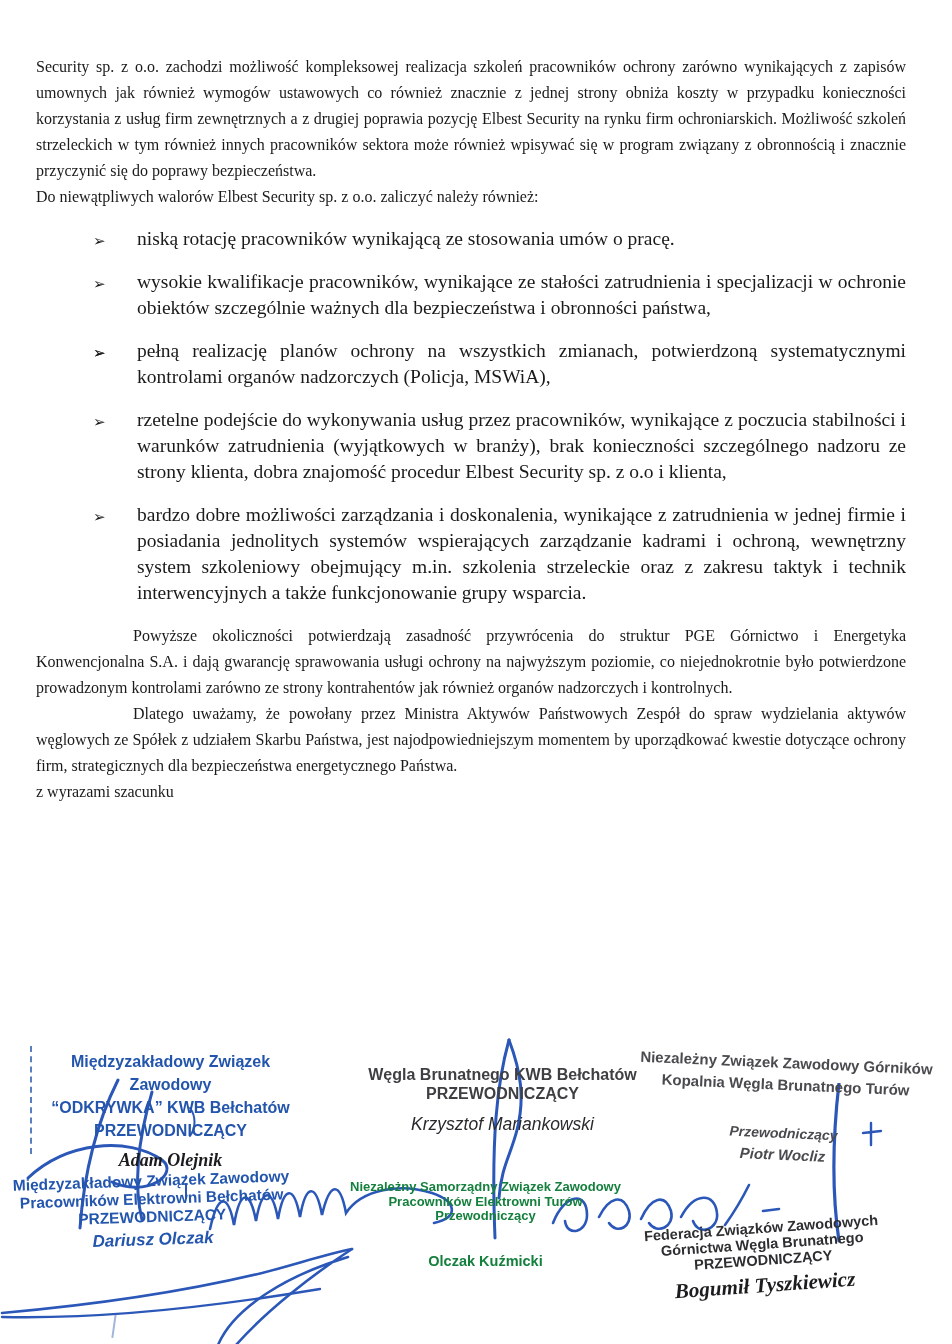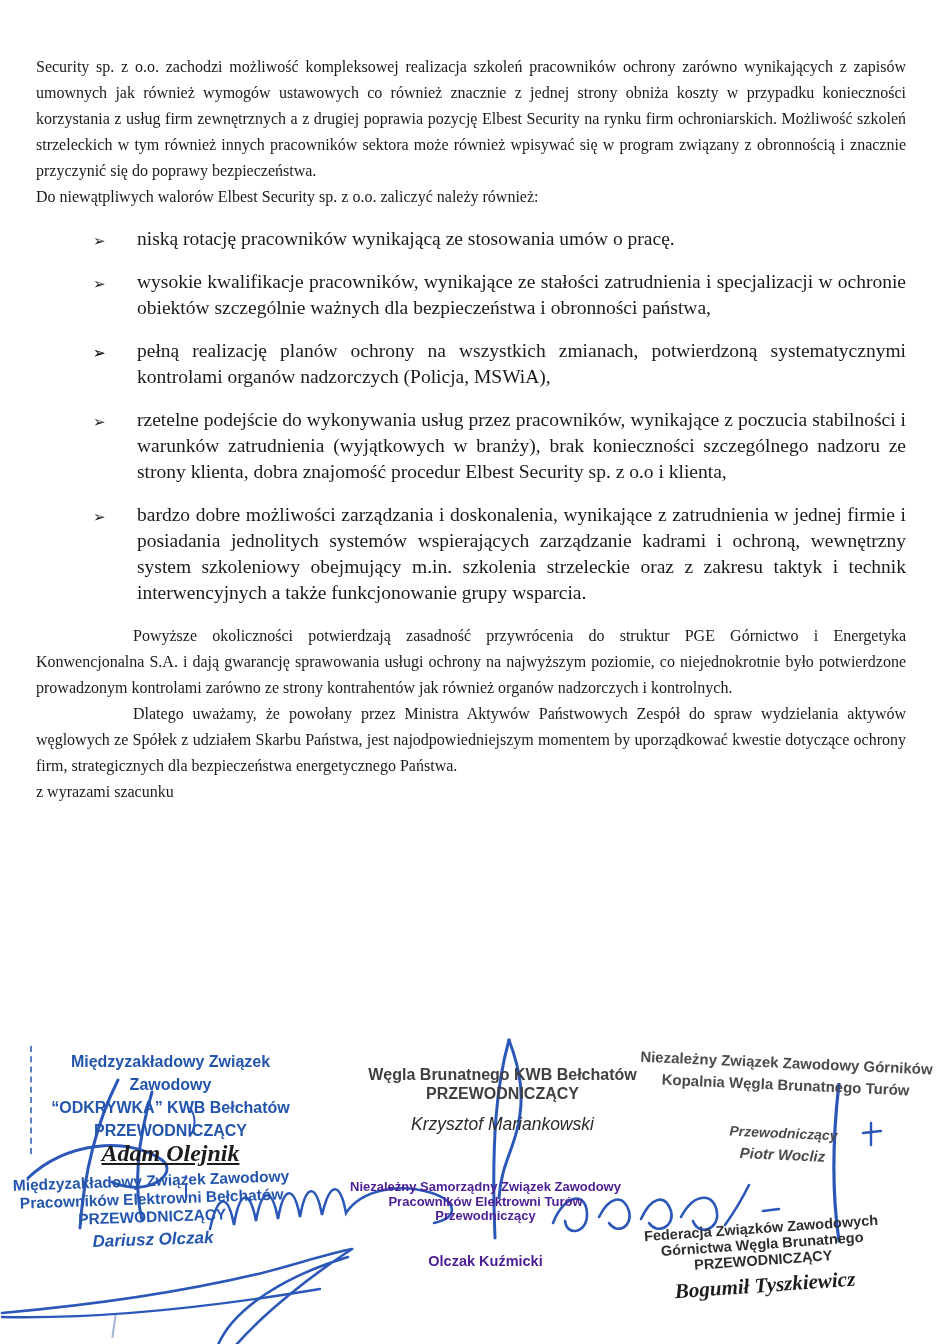--- a/index.html
+++ b/index.html
@@ -18,31 +18,31 @@
   .para4{margin-top:16px;}
   .indent{text-indent:97px;}
   .closing{margin-top:36px;text-align:right;padding-right:6px;}
 
   .sig-area{position:absolute;left:0;top:1038px;width:952px;height:306px;}
   .sig{position:absolute;text-align:center;font-family:"Liberation Sans",sans-serif;}
   .sig .org,.sig .role{font-weight:bold;}
 
   .sig1{left:28px;top:12px;width:285px;color:#2355ad;font-size:16px;line-height:23px;}
   .sig1 .name{font-family:"Liberation Serif",serif;font-style:italic;font-weight:bold;
-              font-size:24px;color:#1c1c1e;text-decoration:underline;}
+              font-size:18px;color:#1c1c1e;margin-top:7px;}
   .sig2{left:345px;top:28px;width:315px;color:#3f3f43;font-size:16px;line-height:18.5px;}
   .sig2 .name{font-style:italic;font-weight:normal;font-size:17.5px;color:#2a2a2e;margin-top:12px;}
   .sig3{left:622px;top:14px;width:325px;color:#4a4a4f;font-size:15px;line-height:22px;
         transform:rotate(2.5deg);}
   .sig3 .role{margin-top:26px;font-size:14px;font-style:italic;}
   .sig3 .name{font-size:15px;font-weight:bold;font-style:italic;}
   .sig4{left:2px;top:134px;width:300px;color:#2456ae;font-size:15.5px;line-height:18px;
         transform:rotate(-2deg);}
   .sig4 .name{font-style:italic;font-weight:bold;font-size:17px;margin-top:5px;}
-  .sig5{left:338px;top:142px;width:295px;color:#4c1d95;font-size:13px;line-height:14.5px;}
+  .sig5{left:338px;top:142px;width:295px;color:#15803d;font-size:13px;line-height:14.5px;}
   .sig5 .name{font-weight:bold;font-size:14.5px;margin-top:30px;}
   .sig6{left:598px;top:182px;width:330px;color:#2e2e31;font-size:14.5px;line-height:16px;
         transform:rotate(-4deg);}
   .sig6 .name{font-family:"Liberation Serif",serif;font-style:italic;font-weight:bold;
               font-size:21px;color:#1c1c1e;margin-top:9px;}
 
   .ink{stroke:#2b57b8;fill:none;stroke-linecap:round;}
   .bracket-left{position:absolute;left:30px;top:8px;height:108px;width:0;
                 border-left:2px dashed #2355ad;opacity:.75;}
   .bottom-mark{position:absolute;left:113px;top:276px;width:2px;height:24px;

